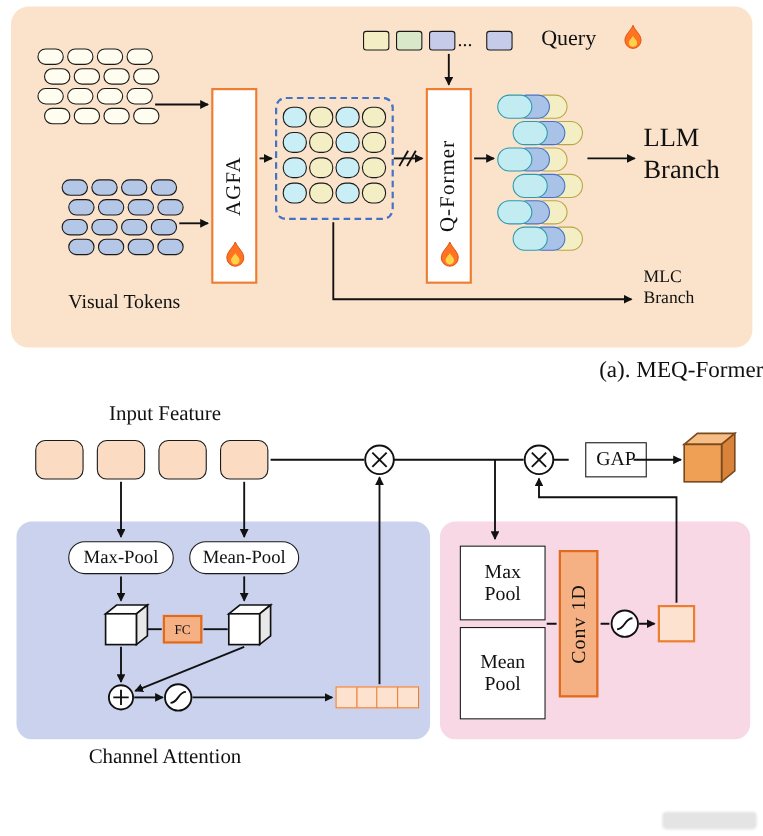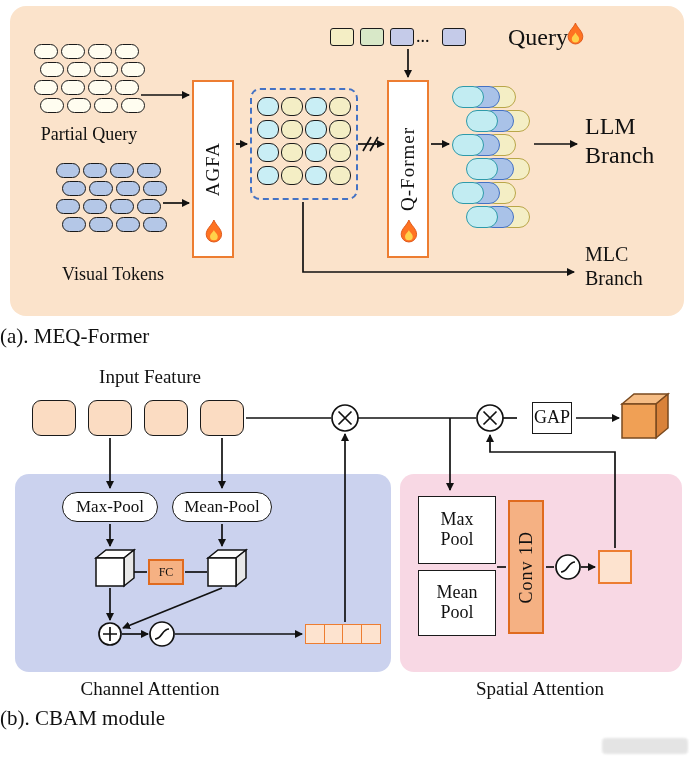--- a/index.html
+++ b/index.html
@@ -5,21 +5,21 @@
   html,body { margin:0; padding:0; background:#fff; }
   #canvas { position:relative; width:694px; height:760px; background:#fff;
             font-family:"Liberation Serif", serif; color:#111; overflow:hidden; }
   .abs { position:absolute; }
   .panel { position:absolute; border-radius:16px; }
   #panel-a-bg { left:10px; top:6px; width:674px; height:310px; background:#fbe3cb; }
   #channel-bg { left:15px; top:474px; width:376px; height:198px; background:#cbd2ee; border-radius:14px; }
   #spatial-bg { left:400px; top:474px; width:282px; height:198px; background:#f8d8e4; border-radius:14px; }
 
   .lbl { position:absolute; font-size:18px; text-align:center; }
-  .cap { position:absolute; left:0; width:694px; text-align:left; font-size:21px; }
+  .cap { position:absolute; left:0; width:694px; text-align:right; font-size:21px; }
 
   
   .trow { display:flex; gap:3px; margin-bottom:3px; }
   .trow.off { margin-left:6px; }
   .tk { display:inline-block; width:24px; height:15px; box-sizing:border-box;
         border:1.5px solid #1a1a1a; border-radius:8px; background:#fffdf0; }
   .tk.blue { background:#b4c7e7; }
   .tk2 { display:inline-block; width:22px; height:19px; box-sizing:border-box;
          border:1.5px solid #1a1a1a; border-radius:9px; }
   .tk2.cyan { background:#c9eef5; }
@@ -91,21 +91,20 @@
         <i class="tk"></i>
         <i class="tk"></i>
       </div>
     <div class="trow off">
         <i class="tk"></i>
         <i class="tk"></i>
         <i class="tk"></i>
         <i class="tk"></i>
       </div>
   </div>
-  <div class="lbl" style="left:24px;top:124px;width:130px">Partial Query</div>
 
   <div class="abs" style="left:56px;top:163px">
     <div class="trow">
         <i class="tk blue"></i>
         <i class="tk blue"></i>
         <i class="tk blue"></i>
         <i class="tk blue"></i>
       </div>
     <div class="trow off">
         <i class="tk blue"></i>
@@ -161,21 +160,21 @@
 
   <div class="obox" style="left:387px;top:80px;width:42px;height:178px">
     <span class="vtext">Q-Former</span>
   </div>
 
   <i class="qs yel" style="left:330px;top:28px"></i>
   <i class="qs grn" style="left:360px;top:28px"></i>
   <i class="qs blu" style="left:390px;top:28px"></i>
   <div class="abs" style="left:416px;top:26px;font-size:18px">...</div>
   <i class="qs blu" style="left:442px;top:28px"></i>
-  <div class="abs" style="left:508px;top:24px;font-size:24px">Query</div>
+  <div class="abs" style="left:492px;top:24px;font-size:20px">Query</div>
 
   <i class="cp c" style="left:452px;top:86px"></i>
     <i class="cp b" style="left:468px;top:86px"></i>
     <i class="cp y" style="left:484px;top:86px"></i>
   <i class="cp c" style="left:466px;top:110px"></i>
     <i class="cp b" style="left:482px;top:110px"></i>
     <i class="cp y" style="left:498px;top:110px"></i>
   <i class="cp c" style="left:452px;top:134px"></i>
     <i class="cp b" style="left:468px;top:134px"></i>
     <i class="cp y" style="left:484px;top:134px"></i>
@@ -183,21 +182,21 @@
     <i class="cp b" style="left:482px;top:158px"></i>
     <i class="cp y" style="left:498px;top:158px"></i>
   <i class="cp c" style="left:452px;top:182px"></i>
     <i class="cp b" style="left:468px;top:182px"></i>
     <i class="cp y" style="left:484px;top:182px"></i>
   <i class="cp c" style="left:466px;top:206px"></i>
     <i class="cp b" style="left:482px;top:206px"></i>
     <i class="cp y" style="left:498px;top:206px"></i>
 
   <div class="abs" style="left:585px;top:112px;width:80px;font-size:24px;line-height:1.2">LLM Branch</div>
-  <div class="abs" style="left:585px;top:242px;width:80px;font-size:20px;line-height:1.2">MLC Branch</div>
+  <div class="abs" style="left:585px;top:242px;width:80px;font-size:16px;line-height:1.2">MLC Branch</div>
 
   <div class="cap" style="top:324px">(a). MEQ-Former</div>
 
   <div class="lbl" style="left:60px;top:366px;width:180px;font-size:19px">Input Feature</div>
 
   <i class="insq" style="left:32px;top:400px"></i>
   <i class="insq" style="left:88px;top:400px"></i>
   <i class="insq" style="left:144px;top:400px"></i>
   <i class="insq" style="left:200px;top:400px"></i>
 
@@ -218,38 +217,36 @@
   <div class="abs" id="chan-vector">
     <i class="cvs"></i>
       <i class="cvs"></i>
       <i class="cvs"></i>
       <i class="cvs"></i>
   </div>
 
   <div class="wbox" style="left:418px;top:496px;width:78px;height:68px">
     <span style="width:48px">Max Pool</span>
   </div>
-  <div class="wbox" style="left:418px;top:570px;width:78px;height:66px">
+  <div class="wbox" style="left:418px;top:570px;width:78px;height:84px">
     <span style="width:52px">Mean Pool</span>
   </div>
 
   <div class="ofill" style="left:508px;top:500px;width:36px;height:134px">
     <span class="vtext" style="font-size:18px">Conv 1D</span>
   </div>
 
   <i class="abs" id="spat-square"></i>
 
-  <div class="wbox" style="left:532px;top:402px;width:40px;height:32px">
+  <div class="wbox" style="left:532px;top:402px;width:56px;height:32px">
     <span>GAP</span>
   </div>
 
   <div class="lbl" style="left:30px;top:678px;width:240px;font-size:19px">Channel Attention</div>
-  <div class="lbl" style="left:420px;top:678px;width:240px;font-size:19px">Spatial Attention</div>
-
-  <div class="cap" style="top:706px">(b). CBAM module</div>
+
 
   <div class="abs" id="watermark"></div>
 
   <svg id="overlay" width="694" height="760" viewBox="0 0 694 760">
     <defs>
       <marker id="ah" markerWidth="9" markerHeight="8" refX="7" refY="4" orient="auto" markerUnits="userSpaceOnUse">
         <path d="M0,0 L8,4 L0,8 z" fill="#111"></path>
       </marker>
       <g id="flame">
         <path d="M9,0 C11,5 16,8 16,13 A7,7 0 1,1 2,13 C2,8 7,5 9,0 Z" fill="#ff7321" stroke="#d94f10" stroke-width="0.8"></path>

